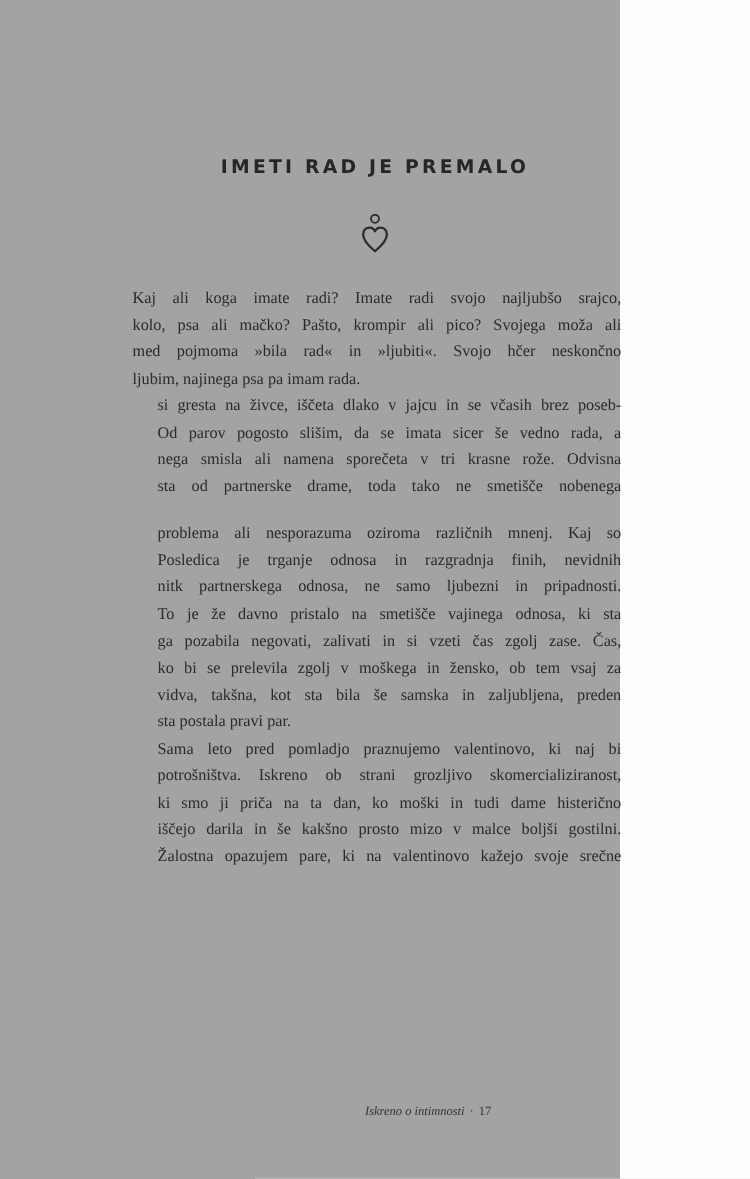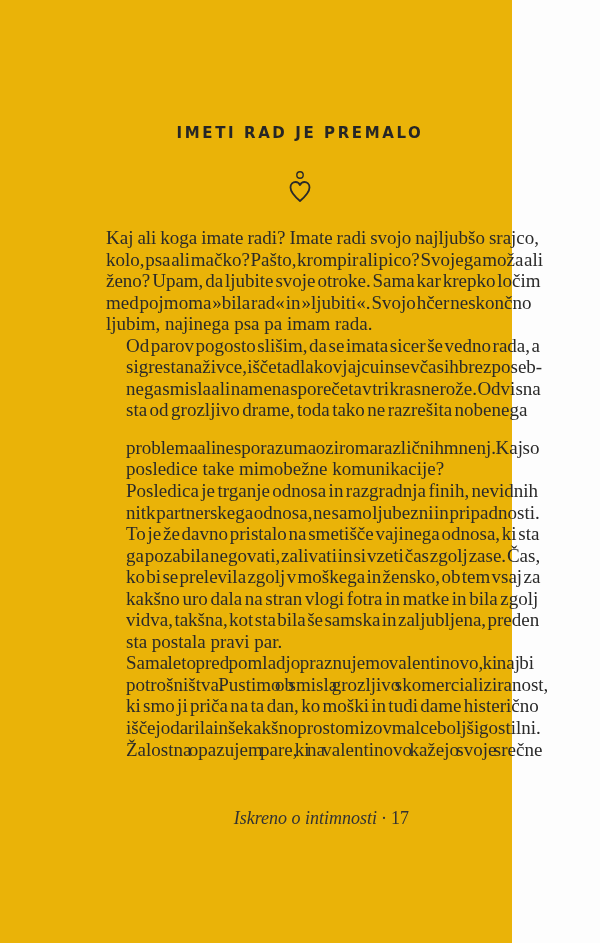--- a/index.html
+++ b/index.html
@@ -12,22 +12,21 @@
     height: 943px;
     position: relative;
     overflow: hidden;
     color: #2b2b2b;
   }
   .page {
     position: absolute;
     left: 0; top: 0;
     width: 496px;
     height: 943px;
-    background: #eab308;
-    padding-left: 16px;
+    background: #a3a3a3;
   }
   .chapter-title {
     position: absolute;
     top: 124px;
     left: 0;
     width: 600px;
     text-align: center;
     font-family: "DejaVu Sans", sans-serif;
     font-weight: bold;
     font-size: 15px;
@@ -40,21 +39,21 @@
     left: 289px;
     width: 22px;
     height: 34px;
   }
   .body-text {
     position: absolute;
     top: 227px;
     left: 106px;
     width: 391px;
     font-family: "Liberation Serif", serif;
-    font-size: 19px;
+    font-size: 13px;
     line-height: 21.55px;
     color: #2a2a2a;
   }
   .body-text p {
     margin: 0;
     text-align: justify;
     text-align-last: left;
   }
   .body-text p.indent {
     text-indent: 20px;
@@ -63,24 +62,24 @@
     display: block;
     white-space: nowrap;
     text-align: justify;
     text-align-last: justify;
   }
   .line.last {
     text-align-last: left;
   }
   .footer {
     position: absolute;
-    top: 808px;
+    top: 884px;
     right: 103px;
     font-family: "Liberation Serif", serif;
-    font-size: 18px;
+    font-size: 10px;
     color: #333;
   }
   .footer .book-title {
     font-style: italic;
   }
   .footer .sep {
     margin: 0 4px;
   }
 </style>
 </head>
@@ -92,45 +91,42 @@
 
   <svg class="ornament" viewBox="0 0 22 34">
     <circle cx="11" cy="5" r="3.2" fill="none" stroke="#2a2a2a" stroke-width="1.4"></circle>
     <path d="M11 31 C 4 25, 1.5 21.5, 1.5 17.5 C 1.5 14, 4 12, 6.6 12 C 8.8 12, 10.2 13.3, 11 15 C 11.8 13.3, 13.2 12, 15.4 12 C 18 12, 20.5 14, 20.5 17.5 C 20.5 21.5, 18 25, 11 31 Z" fill="none" stroke="#2a2a2a" stroke-width="1.8" stroke-linejoin="round"></path>
   </svg>
 
   <div class="body-text" id="body-text">
       <p>
         <span class="line" style="display: block; white-space: nowrap; word-spacing: -0.777778px; width: 391px;">Kaj ali koga imate radi? Imate radi svojo najljubšo srajco,</span>
         <span class="line" style="display: block; white-space: nowrap; word-spacing: -4.1px; width: 391px;">kolo, psa ali mačko? Pašto, krompir ali pico? Svojega moža ali</span>
-        <span class="line" style="display: block; white-space: nowrap; word-spacing: -2.88889px; width: 391px;">ženo? Upam, da ljubite svoje otroke. Sama kar krepko ločim</span>
         <span class="line" style="display: block; white-space: nowrap; word-spacing: -3.875px; width: 391px;">med pojmoma »bila rad« in »ljubiti«. Svojo hčer neskončno</span>
         <span class="line last">ljubim, najinega psa pa imam rada.</span>
       </p>
       <p class="indent">
+        <span class="line" style="display: block; white-space: nowrap; word-spacing: -4.66667px; width: 391px;">si gresta na živce, iščeta dlako v jajcu in se včasih brez poseb-</span>
         <span class="line" style="text-indent: 20px; display: block; white-space: nowrap; word-spacing: -3.18182px; width: 391px;">Od parov pogosto slišim, da se imata sicer še vedno rada, a</span>
-        <span class="line" style="display: block; white-space: nowrap; word-spacing: -4.66667px; width: 391px;">si gresta na živce, iščeta dlako v jajcu in se včasih brez poseb-</span>
         <span class="line" style="display: block; white-space: nowrap; word-spacing: -4.33333px; width: 391px;">nega smisla ali namena sporečeta v tri krasne rože. Odvisna</span>
-        <span class="line" style="display: block; white-space: nowrap; word-spacing: -2.25px; width: 391px;">sta od grozljivo drame, toda tako ne razrešita nobenega</span>
+        <span class="line" style="display: block; white-space: nowrap; word-spacing: -2.25px; width: 391px;">sta od partnerske drame, toda tako ne smetišče nobenega</span>
         <span class="line" style="display: block; white-space: nowrap; word-spacing: -5.14286px; width: 391px; margin-top: 16px;">problema ali nesporazuma oziroma različnih mnenj. Kaj so</span>
-        <span class="line last">posledice take mimobežne komunikacije?</span>
       </p>
       <p class="indent">
         <span class="line" style="text-indent: 20px; display: block; white-space: nowrap; word-spacing: -2.28571px; width: 391px;">Posledica je trganje odnosa in razgradnja finih, nevidnih</span>
         <span class="line" style="display: block; white-space: nowrap; word-spacing: -4.14286px; width: 391px;">nitk partnerskega odnosa, ne samo ljubezni in pripadnosti.</span>
         <span class="line" style="display: block; white-space: nowrap; word-spacing: -3px; width: 391px;">To je že davno pristalo na smetišče vajinega odnosa, ki sta</span>
         <span class="line" style="display: block; white-space: nowrap; word-spacing: -3.9px; width: 391px;">ga pozabila negovati, zalivati in si vzeti čas zgolj zase. Čas,</span>
         <span class="line" style="display: block; white-space: nowrap; word-spacing: -3.41667px; width: 391px;">ko bi se prelevila zgolj v moškega in žensko, ob tem vsaj za</span>
-        <span class="line" style="display: block; white-space: nowrap; word-spacing: -2.09091px; width: 391px;">kakšno uro dala na stran vlogi fotra in matke in bila zgolj</span>
         <span class="line" style="display: block; white-space: nowrap; word-spacing: -3.33333px; width: 391px;">vidva, takšna, kot sta bila še samska in zaljubljena, preden</span>
         <span class="line last">sta postala pravi par.</span>
       </p>
       <p class="indent">
         <span class="line" style="text-indent: 20px; display: block; white-space: nowrap; word-spacing: -5.375px; width: 391px;">Sama leto pred pomladjo praznujemo valentinovo, ki naj bi</span>
-        <span class="line" style="display: block; white-space: nowrap; word-spacing: -10.2px; width: 391px;">potrošništva. Pustimo ob smisla grozljivo skomercializiranost,</span>
+        <span class="line" style="display: block; white-space: nowrap; word-spacing: -10.2px; width: 391px;">potrošništva. Iskreno ob strani grozljivo skomercializiranost,</span>
         <span class="line" style="display: block; white-space: nowrap; word-spacing: -2.41667px; width: 391px;">ki smo ji priča na ta dan, ko moški in tudi dame histerično</span>
         <span class="line" style="display: block; white-space: nowrap; word-spacing: -4.9px; width: 391px;">iščejo darila in še kakšno prosto mizo v malce boljši gostilni.</span>
         <span class="line" style="display: block; white-space: nowrap; word-spacing: -7.375px; width: 391px;">Žalostna opazujem pare, ki na valentinovo kažejo svoje srečne</span>
       </p>
     </div>
 
   <div class="footer">
     <span class="book-title">Iskreno o intimnosti</span><span class="sep">·</span><span>17</span>
   </div>
 </div>

